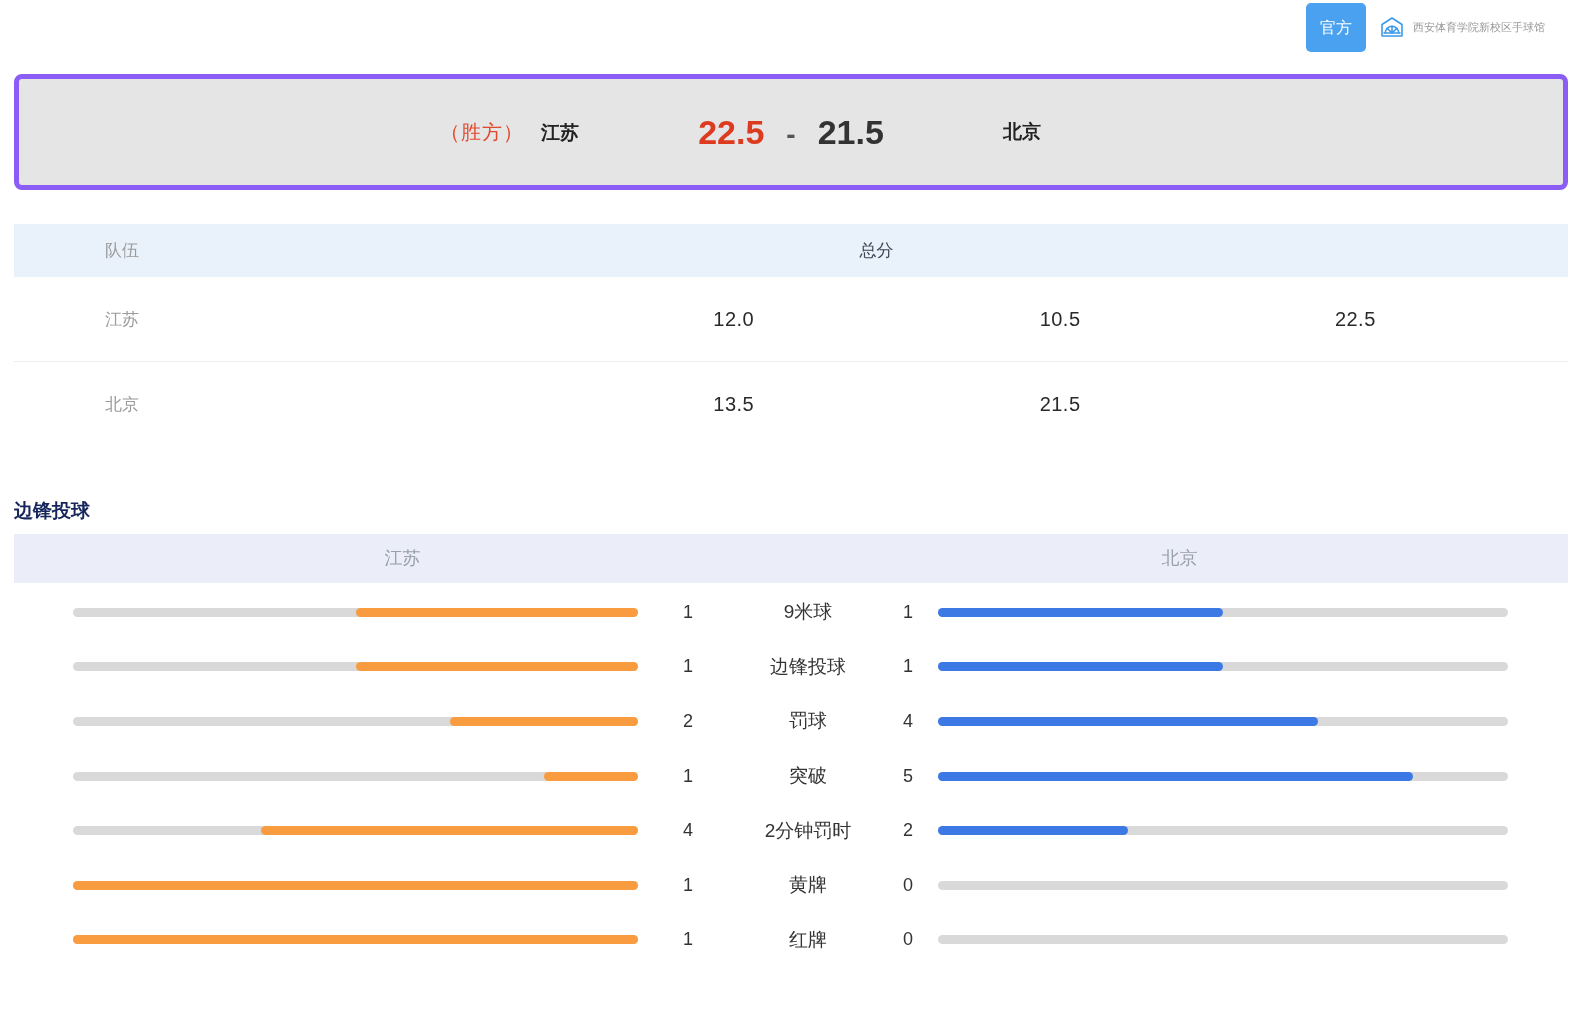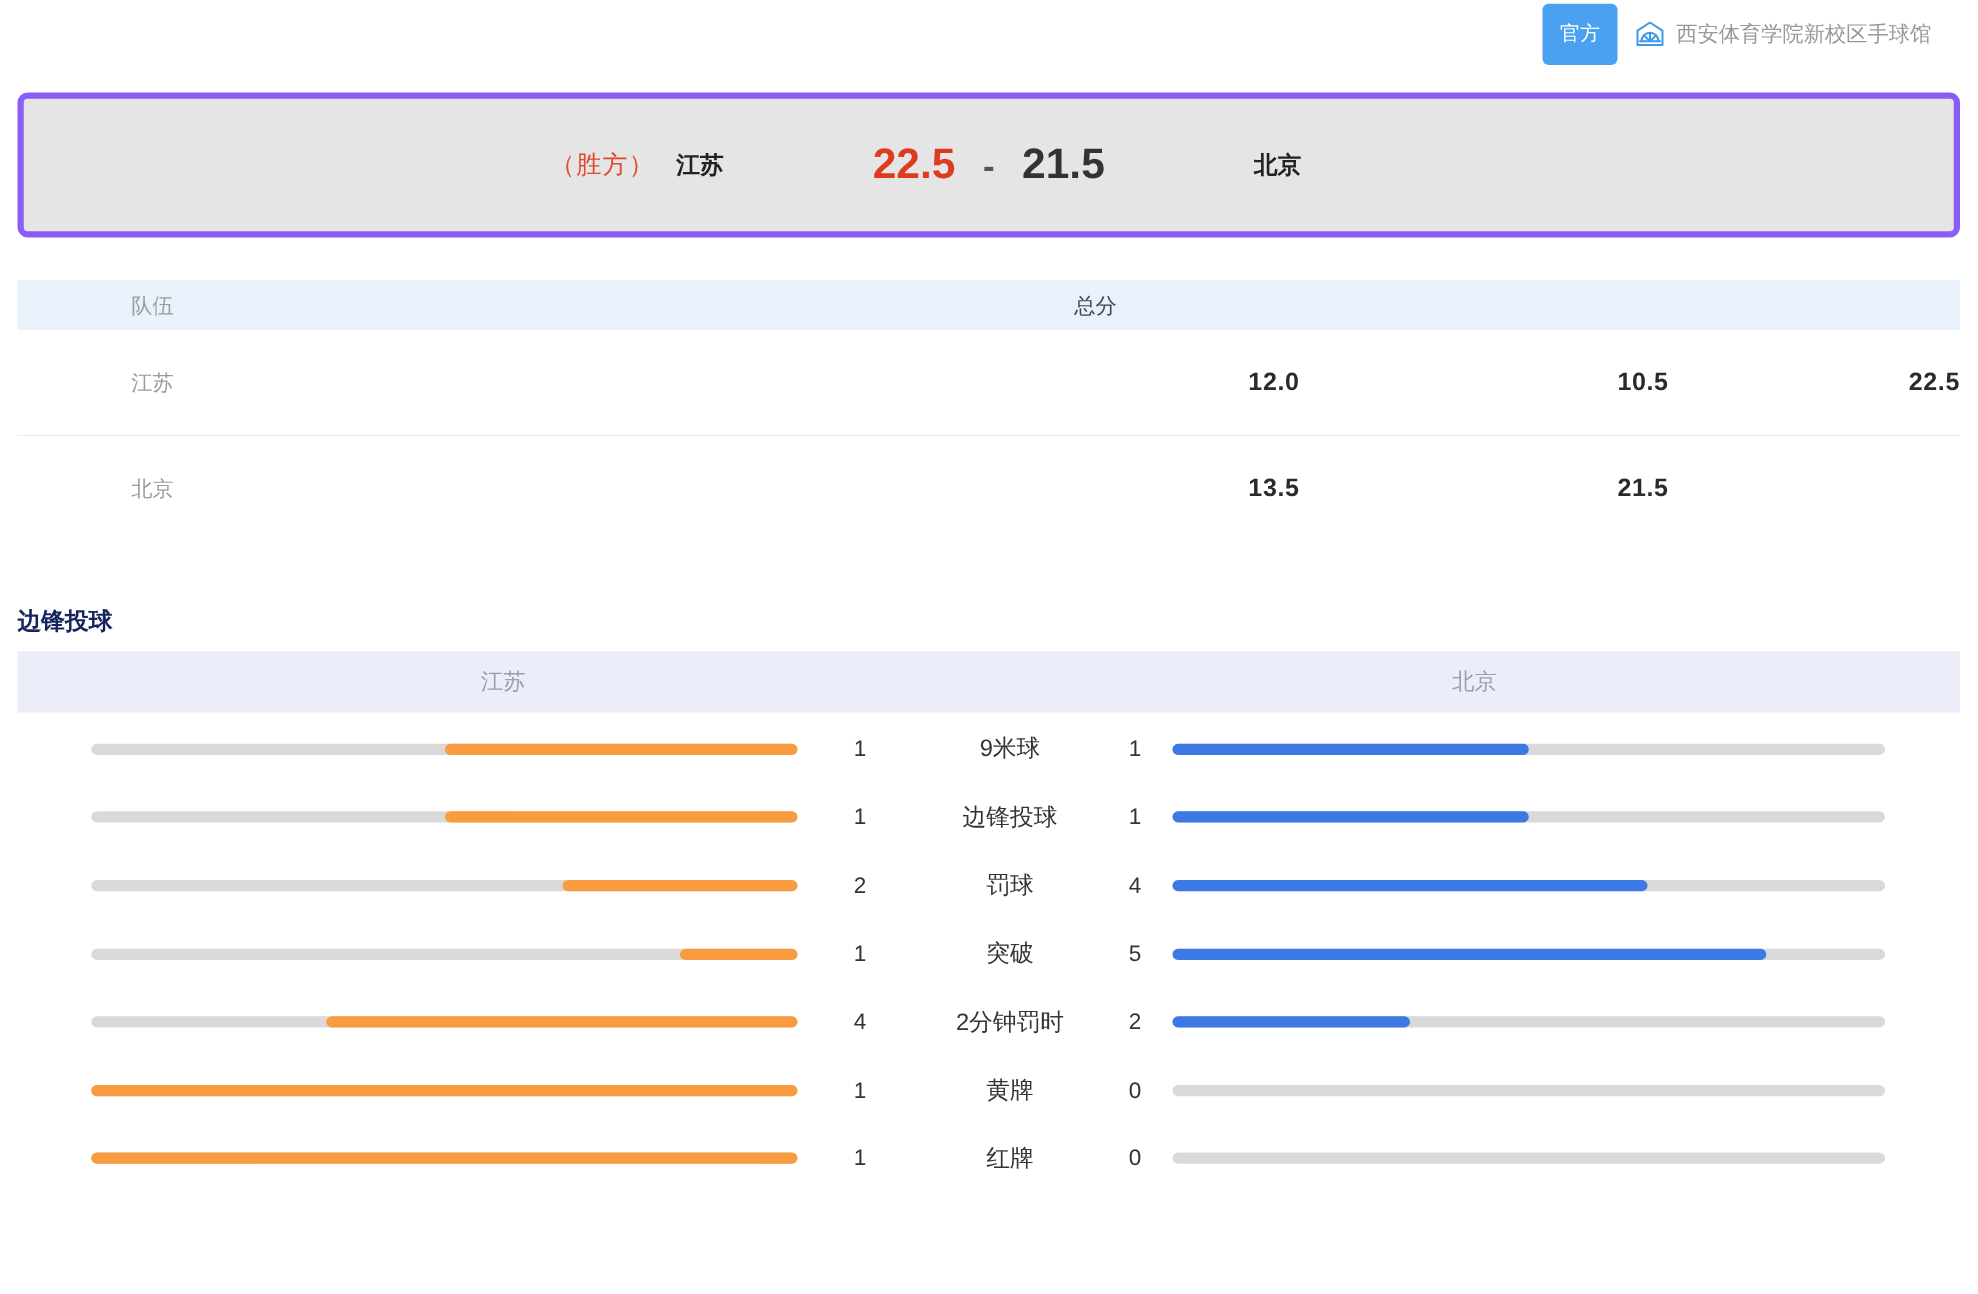--- a/index.html
+++ b/index.html
@@ -3,40 +3,40 @@
 <meta charset="utf-8">
 <style>
   html,body{margin:0;padding:0;background:#fff;}
   .page{
     position:relative;width:1582px;height:1035px;overflow:hidden;background:#fff;
     font-family:"Liberation Sans","DejaVu Sans",sans-serif;color:#333;
   }
   
   .topbar{display:flex;justify-content:flex-end;align-items:center;gap:13px;padding:12px 37px 0 0;height:30px;}
   .badge{background:#4AA1EF;color:#fff;font-size:16px;padding:14px 14px;border-radius:5px;line-height:21px;}
-  .venue{display:flex;align-items:center;gap:8px;color:#999;font-size:17px;}
+  .venue{display:flex;align-items:center;gap:8px;color:#999;font-size:11px;}
   .venue svg{display:block;}
   
   .score-card{position:relative;margin:32px 14px 0;height:106px;border:5px solid #8b5cf6;border-radius:8px;background:#e5e5e5;}
   .winner-group{position:absolute;right:calc(50% + 212px);top:50%;transform:translateY(-50%);display:flex;align-items:center;gap:17px;white-space:nowrap;}
   .winner-label{color:#E0492B;font-size:20px;font-weight:500;letter-spacing:1px;}
   .team-name{color:#222;font-size:19px;font-weight:700;}
   .score-group{position:absolute;left:50%;top:50%;transform:translate(-50%,-50%);display:flex;align-items:baseline;white-space:nowrap;}
   .score-home{color:#DD3B20;font-size:34px;font-weight:700;}
   .score-dash{color:#555;font-size:28px;font-weight:600;margin:0 22px;}
   .score-away{color:#333;font-size:34px;font-weight:700;}
   .team-away{position:absolute;left:calc(50% + 212px);top:50%;transform:translateY(-50%);}
   
   .tbl{margin:34px 14px 0;}
-  .tbl-head{display:grid;grid-template-columns:45% 21% 19% 15%;height:40px;align-items:center;background:#E9F1FB;color:#3C4454;font-size:17px;}
+  .tbl-head{display:grid;grid-template-columns:45% 21% 19% 15%;height:53px;align-items:center;background:#E9F1FB;color:#3C4454;font-size:17px;}
   .tbl-row{display:grid;grid-template-columns:45% 21% 19% 15%;height:84px;align-items:center;background:#fff;}
   .tbl-row.sep{border-bottom:1px solid #EDEDED;}
   .cell-team{padding-left:91px;text-align:left;color:#9B9B9B;font-size:17px;}
   .cell-c{text-align:center;}
-  .cell-num{text-align:right;font-size:20px;font-weight:700;color:#2A2A2A;letter-spacing:0.5px;}
+  .cell-num{text-align:left;font-size:20px;font-weight:400;color:#2A2A2A;letter-spacing:0.5px;}
   
   .cmp-title{margin:54px 0 0 14px;font-size:19px;font-weight:700;color:#16265C;line-height:21px;}
   .cmp-head{display:flex;margin:13px 14px 0;height:49px;background:#EBEEF8;}
   .cmp-head .half{flex:1;text-align:center;line-height:49px;color:#98A0AB;font-size:18px;}
   .cmp-rows{margin:2px 14px 0;}
   .stat-row{display:grid;grid-template-columns:565px 100px 140px 60px 570px;padding-left:59px;height:54.6px;align-items:center;}
   .bar{position:relative;height:9px;border-radius:5px;background:#D9D9D9;}
   .bar .fill{position:absolute;top:0;height:100%;border-radius:5px;}
   .bar.bar-left .fill{right:0;}
   .bar.bar-right .fill{left:0;}

